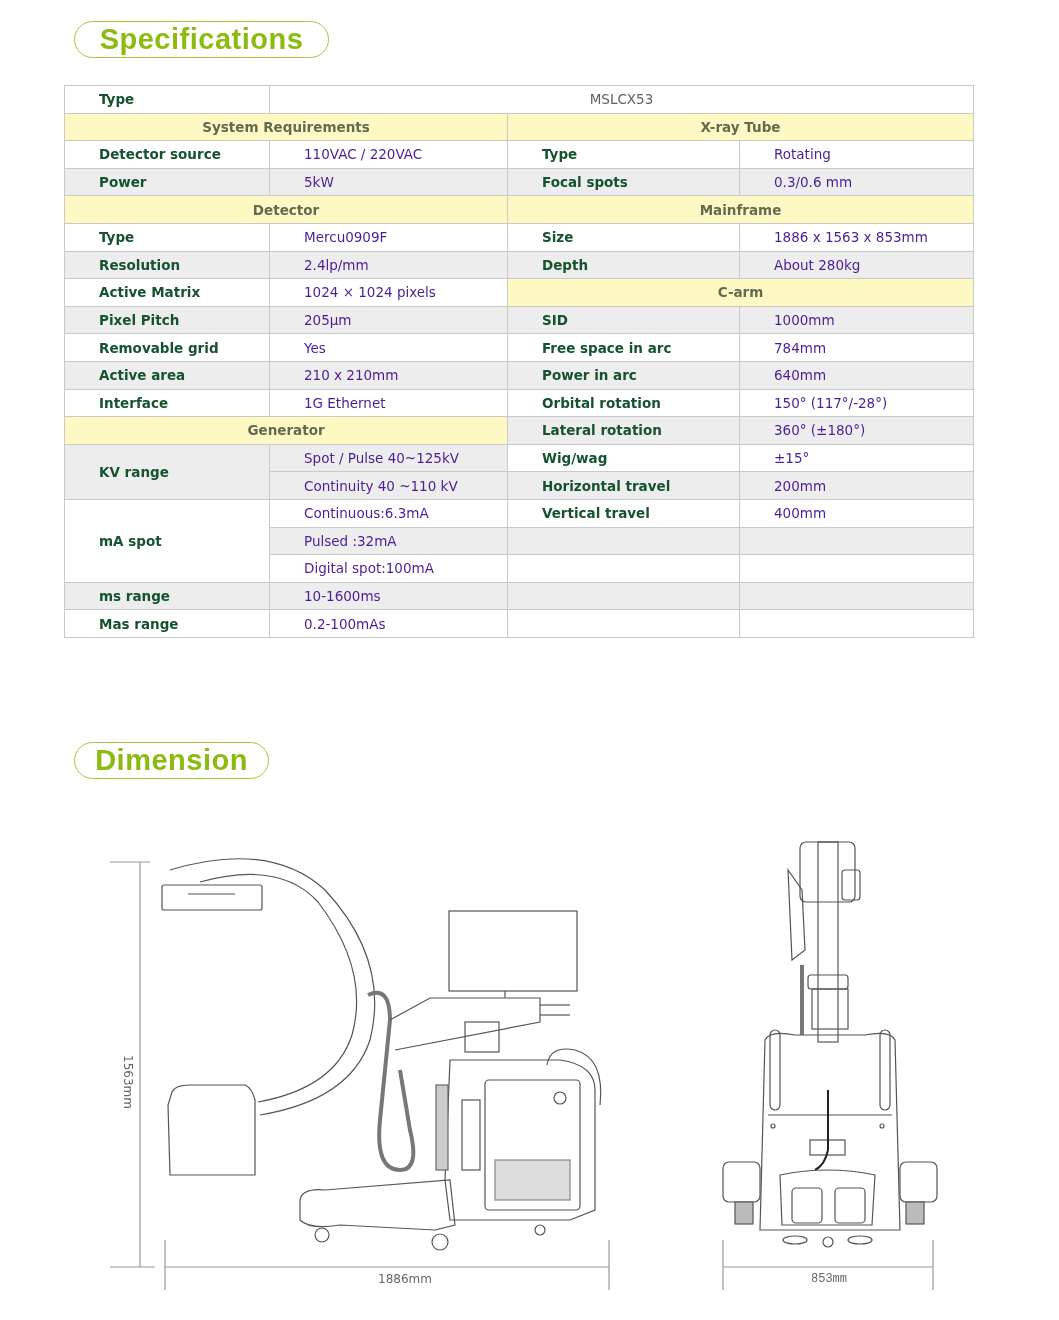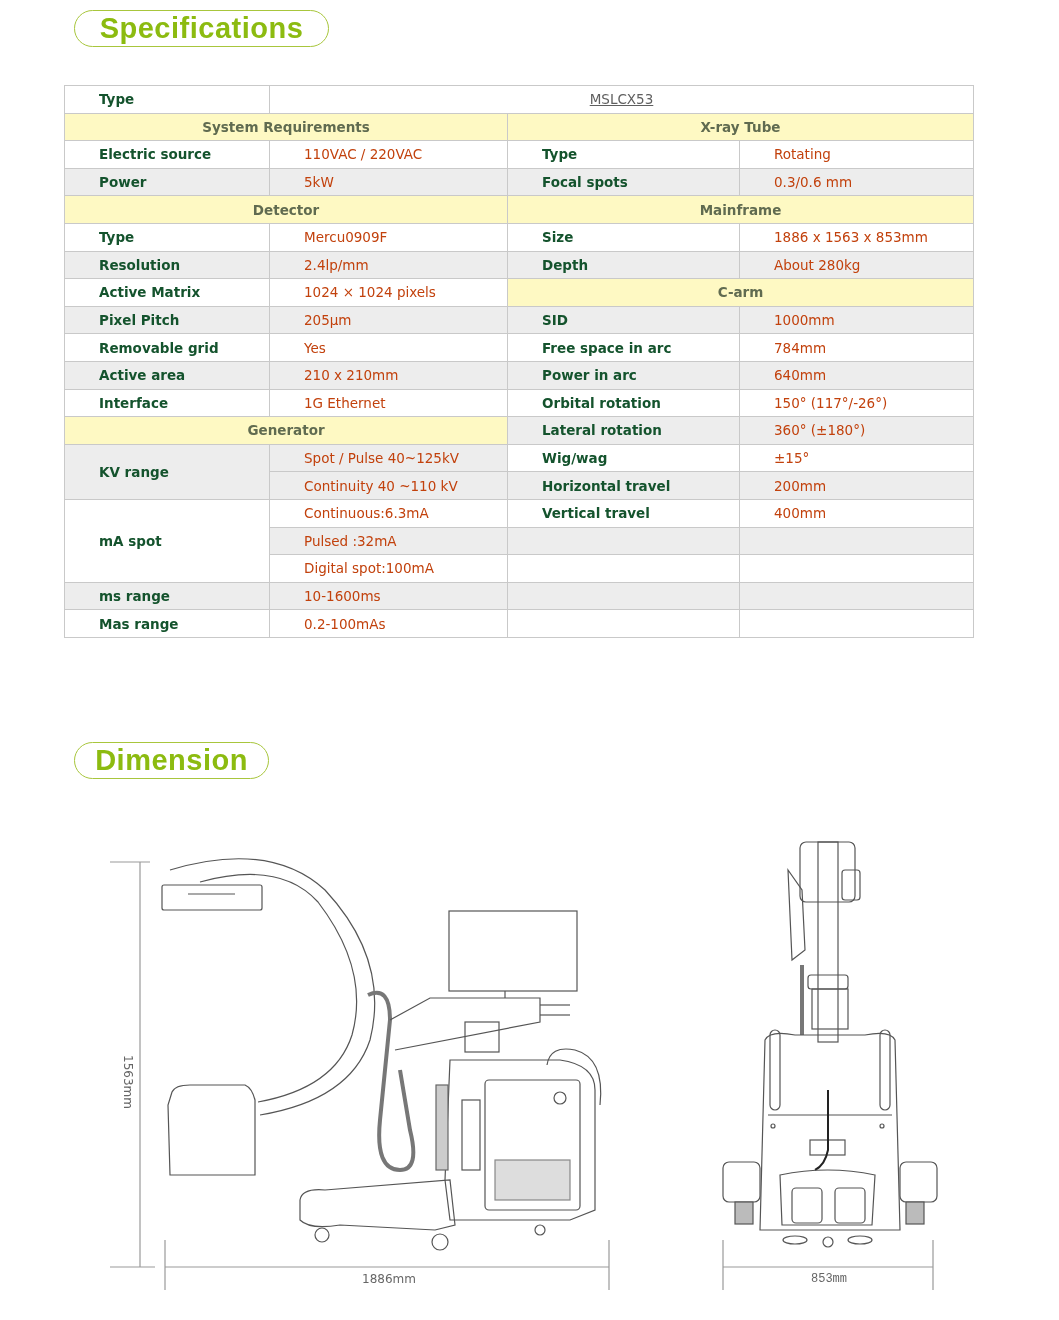--- a/index.html
+++ b/index.html
@@ -2,31 +2,31 @@
 <html><head>
 <meta charset="utf-8">
 <style>
   html, body { margin: 0; padding: 0; background: #ffffff; }
   body { width: 1059px; height: 1320px; position: relative; overflow: hidden;
          font-family: "DejaVu Sans", sans-serif; color: #555; }
 
   .pill { position: absolute; border: 1.5px solid #a8c63c; border-radius: 20px;
           color: #8cbb10; font-family: "Liberation Sans", sans-serif; font-weight: bold;
           display: flex; align-items: center; justify-content: center; box-sizing: border-box; }
-  .pill.spec { left: 74px; top: 10px; width: 255px; height: 37px; font-size: 29px; letter-spacing: 0.5px; }
+  .pill.spec { left: 74px; top: 21px; width: 255px; height: 37px; font-size: 29px; letter-spacing: 0.5px; }
   .pill.dim  { left: 74px; top: 742px; width: 195px; height: 37px; font-size: 29px; letter-spacing: 0.5px; }
 
   table.spec { position: absolute; left: 64px; top: 85px; width: 909px;
                border-collapse: collapse; table-layout: fixed; font-size: 13.5px; }
   table.spec td { border: 1.5px solid #c9c9c9; height: 27.6px; padding: 0; box-sizing: border-box;
                   white-space: nowrap; overflow: hidden; }
   td.lbl { padding-left: 34px !important; font-weight: bold; color: #14532d; }
-  td.val { padding-left: 34px !important; color: #c2410c; margin-top: 27px; }
+  td.val { padding-left: 34px !important; color: #4c1d95; margin-top: 27px; }
   td.hdr { background: #fef9c3; text-align: center; font-weight: bold; color: #606b50; }
-  td.center { text-align: center; color: #5f5f5f; text-decoration: underline; }
+  td.center { text-align: center; color: #5f5f5f; }
   td.gy { background: #ededed !important; }
   td.wh { background: #ffffff !important; }
 
   .drawing { position: absolute; }
   .dimtext { position: absolute; font-size: 12px; color: #666; }
 </style>
 </head>
 <body>
 
 <div class="pill spec">Specifications</div>
@@ -41,21 +41,21 @@
   <tbody>
       <tr>
     <td class="lbl wh">Type</td>
     <td class="center wh" colspan="3">MSLCX53</td>
   </tr>
   <tr>
     <td class="hdr" colspan="2">System Requirements</td>
     <td class="hdr" colspan="2">X-ray Tube</td>
   </tr>
   <tr>
-    <td class="lbl wh">Electric source</td>
+    <td class="lbl wh">Detector source</td>
     <td class="val wh">110VAC / 220VAC</td>
     <td class="lbl wh">Type</td>
     <td class="val wh">Rotating</td>
   </tr>
   <tr>
     <td class="lbl gy">Power</td>
     <td class="val gy">5kW</td>
     <td class="lbl gy">Focal spots</td>
     <td class="val gy">0.3/0.6 mm</td>
   </tr>
@@ -95,21 +95,21 @@
   <tr>
     <td class="lbl gy">Active area</td>
     <td class="val gy">210 x 210mm</td>
     <td class="lbl gy">Power in arc</td>
     <td class="val gy">640mm</td>
   </tr>
   <tr>
     <td class="lbl wh">Interface</td>
     <td class="val wh">1G Ethernet</td>
     <td class="lbl wh">Orbital rotation</td>
-    <td class="val wh">150° (117°/-26°)</td>
+    <td class="val wh">150° (117°/-28°)</td>
   </tr>
   <tr>
     <td class="hdr" colspan="2">Generator</td>
     <td class="lbl gy">Lateral rotation</td>
     <td class="val gy">360° (±180°)</td>
   </tr>
   <tr>
     <td class="lbl gy" rowspan="2">KV range</td>
     <td class="val gy">Spot / Pulse 40~125kV</td>
     <td class="lbl wh">Wig/wag</td>
@@ -192,21 +192,21 @@
   <rect x="362" y="270" width="18" height="70"></rect>
   <rect x="336" y="255" width="12" height="85" fill="#ccc" stroke="#666"></rect>
 
   <path d="M200 370 Q202 358 225 360 L350 350 L355 395 L335 400 L240 395 Q210 400 200 390 Z"></path>
   <circle cx="222" cy="405" r="7"></circle>
   <circle cx="340" cy="412" r="8"></circle>
   <circle cx="440" cy="400" r="5"></circle>
 </svg>
 
 <div class="dimtext" style="left:100px; top:1055px; transform: rotate(90deg); transform-origin: left top; left:135px;">1563mm</div>
-<div class="dimtext" style="left:362px; top:1272px;">1886mm</div>
+<div class="dimtext" style="left:378px; top:1272px;">1886mm</div>
 
 <svg class="drawing" style="left:700px; top:830px;" width="260" height="470" viewBox="0 0 260 470" fill="none" stroke="#555" stroke-width="1.2">
 
   <rect x="100" y="12" width="55" height="60" rx="6"></rect>
   <rect x="118" y="12" width="20" height="200"></rect>
   <rect x="142" y="40" width="18" height="30" rx="3"></rect>
 
   <path d="M88 40 L92 130 L105 120 L102 60 Z"></path>
 
   <rect x="108" y="145" width="40" height="14" rx="3"></rect>

